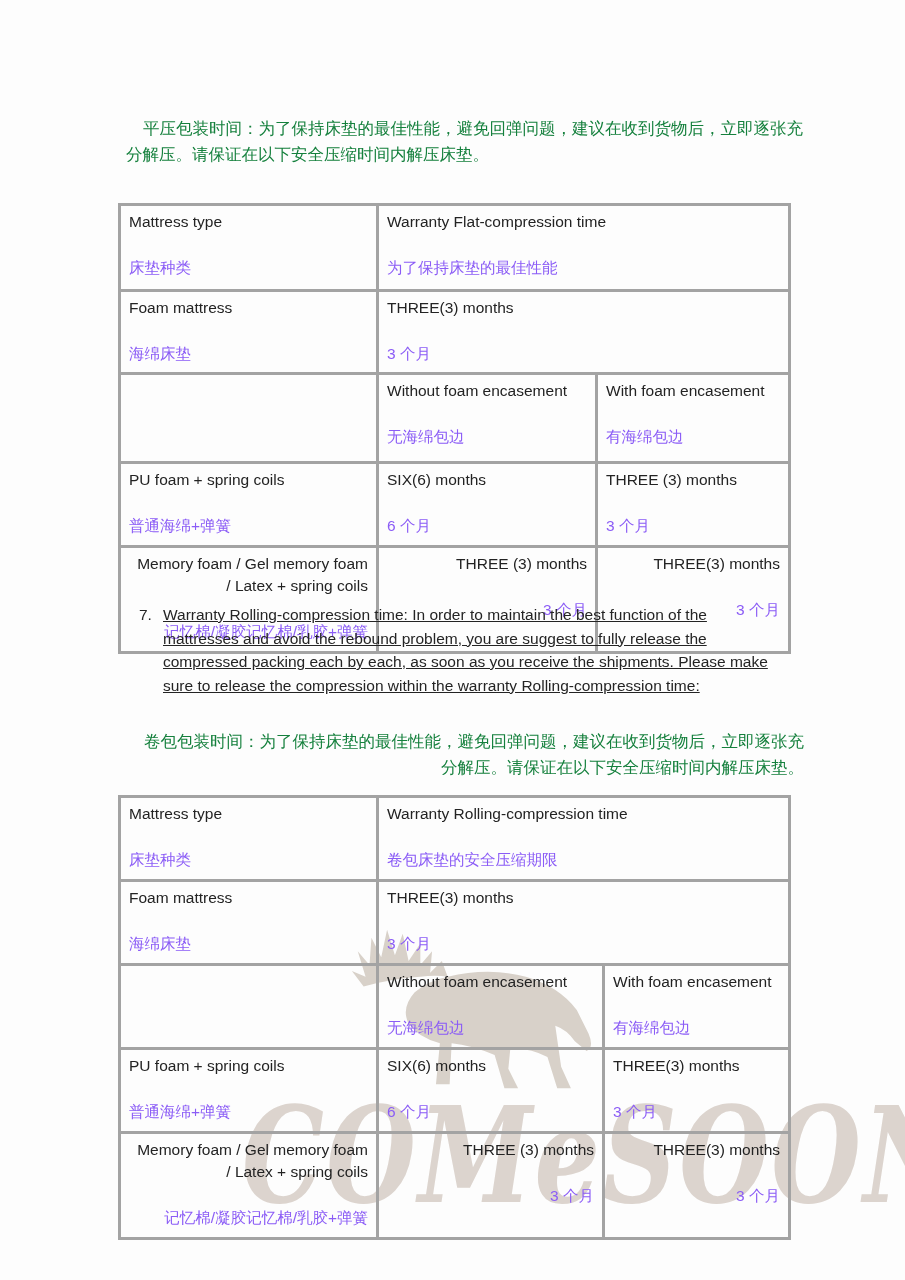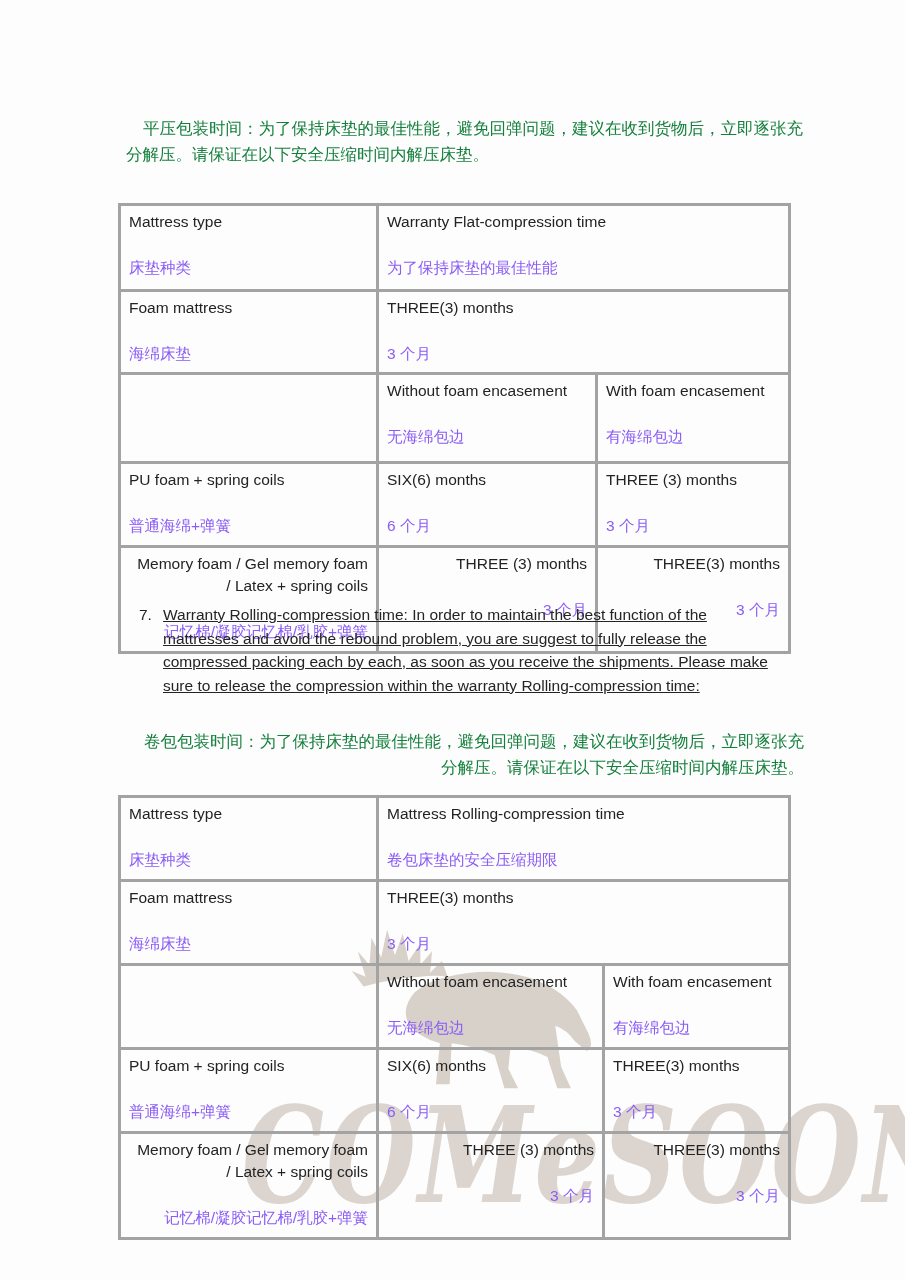--- a/index.html
+++ b/index.html
@@ -163,21 +163,21 @@
         <col style="width:226px">
         <col style="width:186px">
       </colgroup>
     <tbody>
         <tr class="rowD">
       <td>
         <div class="en">Mattress type</div>
         <div class="zh">床垫种类</div>
       </td>
       <td colspan="2">
-        <div class="en">Mattress Rolling-compression time</div>
+        <div class="en">Warranty Rolling-compression time</div>
         <div class="zh">卷包床垫的安全压缩期限</div>
       </td>
     </tr>
     <tr class="rowD">
       <td>
         <div class="en">Foam mattress</div>
         <div class="zh">海绵床垫</div>
       </td>
       <td colspan="2">
         <div class="en">THREE(3) months</div>

